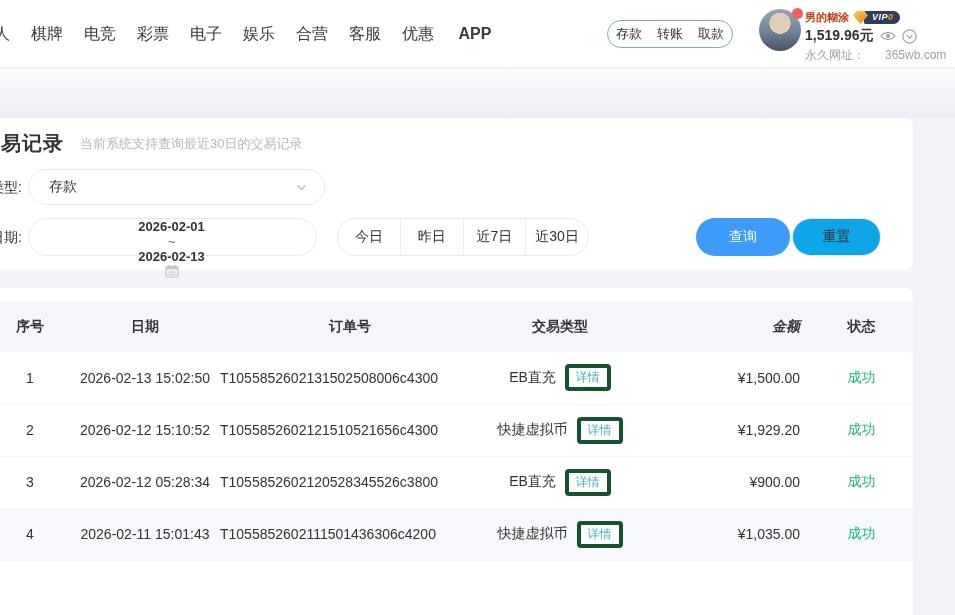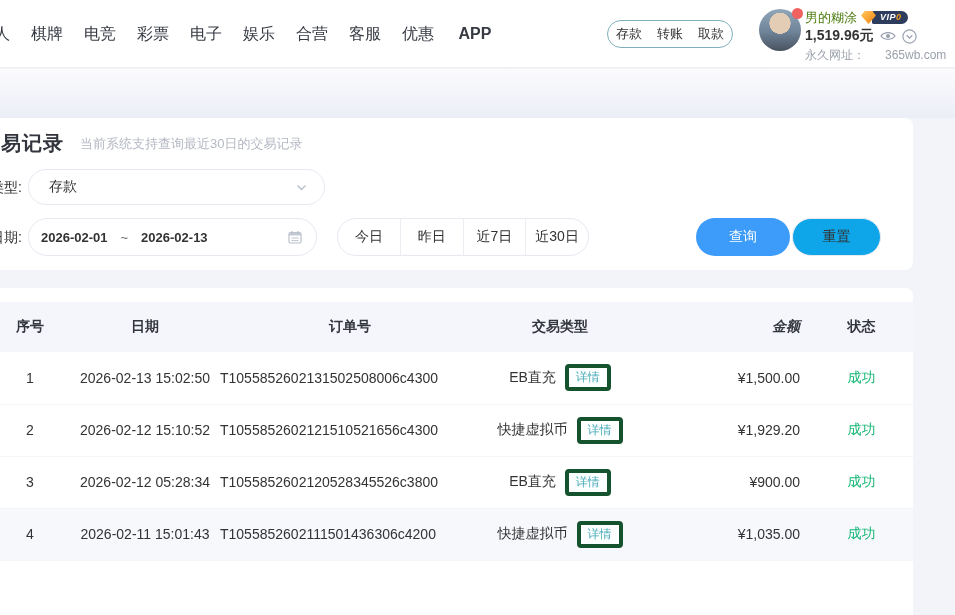--- a/index.html
+++ b/index.html
@@ -39,21 +39,21 @@
       radial-gradient(circle at 50% 34%, #e3cdb4 0 30%, rgba(0,0,0,0) 31%),
       linear-gradient(180deg,#93a7ba 0%,#6e8298 55%,#49535f 100%);
     cursor:pointer;
   }
   .red-dot {
     position:absolute; right:144px; top:8px; width:11px; height:11px;
     border-radius:50%; background:#f0615f;
   }
   .user-block { position:absolute; right:10px; top:9px; width:132px; }
   .user-line1 { display:flex; align-items:center; height:17px; }
-  .user-name { font-size:13px; font-weight:400; color:#4d7c0f; }
+  .user-name { font-size:11px; font-weight:700; color:#c2410c; }
   .vip-badge { display:inline-flex; align-items:center; margin-left:4px; position:relative; }
   .vip-gem {
     width:15px; height:13px; z-index:2; margin-right:-4px;
     background:linear-gradient(135deg,#ffc95e 0%,#f5901e 80%);
     clip-path:polygon(25% 0,75% 0,100% 35%,50% 100%,0 35%);
   }
   .vip-tag {
     background:#2e3c5e; color:#fff; font-size:9px; font-style:italic; font-weight:700;
     padding:1px 6px 2px 8px; border-radius:2px 7px 7px 2px; letter-spacing:.5px;
     line-height:10px;
@@ -95,21 +95,21 @@
   .select-box {
     position:absolute; left:68px; top:0; width:297px; height:36px;
     border:1px solid #e7e9f1; border-radius:18px; background:#fff;
     display:flex; align-items:center; padding:0 16px 0 20px; cursor:pointer;
   }
   .select-value { font-size:14px; color:#333; flex:1; }
 
   .date-box {
     position:absolute; left:68px; top:0; width:289px; height:38px;
     border:1px solid #e7e9f1; border-radius:19px; background:#fff;
-    display:flex; align-items:center; padding:0 14px 0 12px; cursor:pointer;
+    display:flex; align-items:center; padding:0 14px 0 12px; cursor:pointer;flex-direction:column;
   }
   .date-val { font-size:13px; font-weight:700; color:#333; }
   .date-sep { font-size:13px; color:#666; margin:0 13px; }
   .date-box .spacer { flex:1; }
 
   .quick-group {
     position:absolute; left:377px; top:0; width:252px; height:38px;
     border:1px solid #e7e9f1; border-radius:19px; background:#fff;
     display:flex; overflow:hidden;
   }

